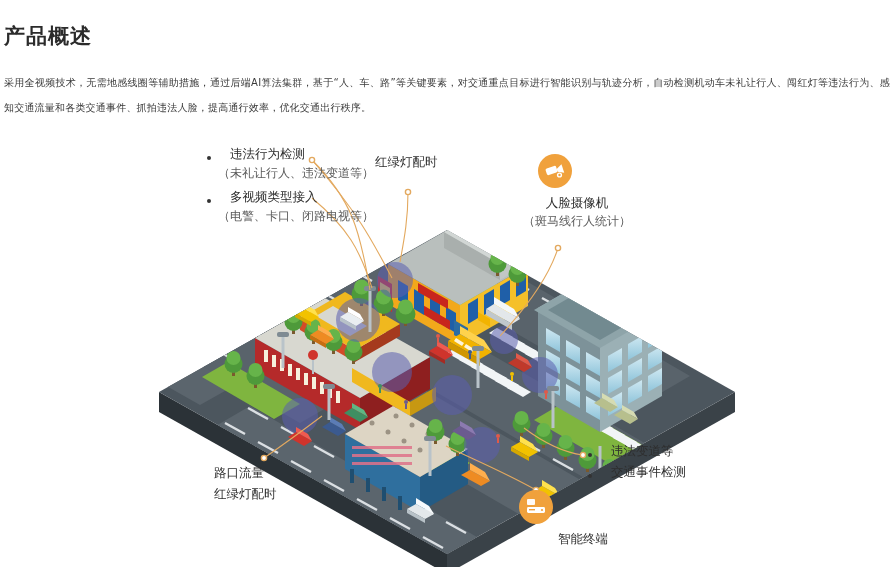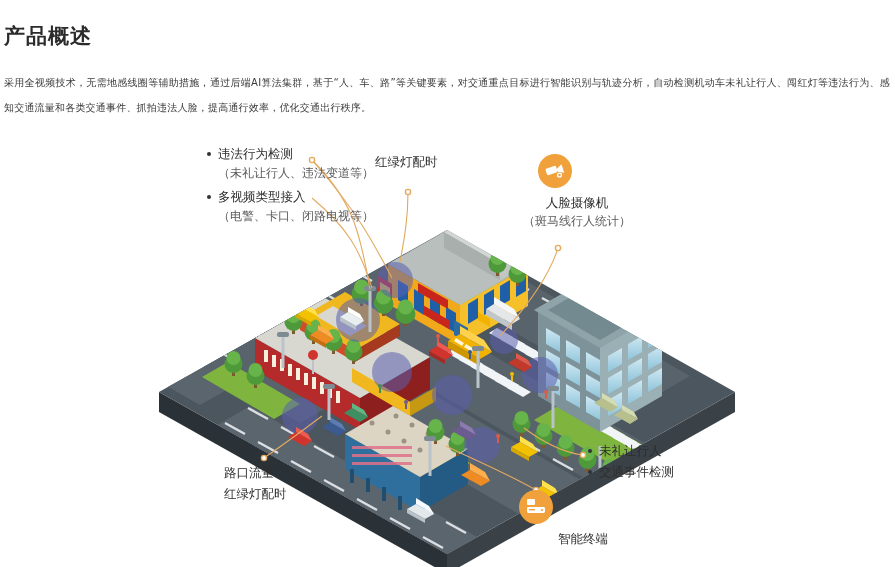--- a/index.html
+++ b/index.html
@@ -27,39 +27,39 @@
   }
 
   
   .illus{position:absolute;left:0;top:140px;width:895px;height:427px;}
   .illus svg{display:block;}
 
   
   .callout{position:absolute;font-size:12.5px;color:#333;line-height:18px;}
   .callout .b{font-size:12.5px;color:#2e2e2e;white-space:nowrap;}
   .callout .sub{font-size:12px;color:#5a5a5a;white-space:nowrap;padding-left:11px;}
-  .bullet-row{display:flex;align-items:flex-start;white-space:nowrap;}
+  .bullet-row{display:flex;align-items:center;white-space:nowrap;gap:12px;}
   .dot{
     width:4px;height:4px;border-radius:50%;background:#333;
     margin:7px 7px 0 0;flex:0 0 auto;
   }
 
   #co-left{left:207px;top:5px;}
   #co-left .sub{margin:1px 0 6px 0;}
 
   #co-light{left:375px;top:13px;font-size:12.5px;white-space:nowrap;}
 
   #co-face{left:517px;top:54px;text-align:center;width:120px;}
   #co-face .b{display:block;}
   #co-face .sub{display:block;padding-left:0;}
 
   #co-right{left:588px;top:302px;}
   #co-right .bullet-row{margin-bottom:3px;}
 
-  #co-flow{left:224px;top:322px;line-height:21px;}
+  #co-flow{left:214px;top:322px;line-height:21px;}
   #co-flow div{white-space:nowrap;}
 
   #co-term{left:498px;top:390px;text-align:right;width:110px;}
 
   
   .icon-circle{
     position:absolute;width:34px;height:34px;border-radius:50%;
     background:#f0a13c;
     display:flex;align-items:center;justify-content:center;
   }
@@ -644,21 +644,21 @@
     </div>
 
     <div class="callout" id="co-face">
       <span class="b">人脸摄像机</span>
       <span class="sub">（斑马线行人统计）</span>
     </div>
 
     <div class="callout" id="co-right">
       <div class="bullet-row">
         <span class="dot"></span>
-        <span class="b">未礼让行人</span>
+        <span class="b">违法变道等</span>
       </div>
       <div class="bullet-row">
         <span class="dot"></span>
         <span class="b">交通事件检测</span>
       </div>
     </div>
 
     <div class="callout" id="co-flow">
       <div class="b">路口流量</div>
       <div class="b">红绿灯配时</div>

